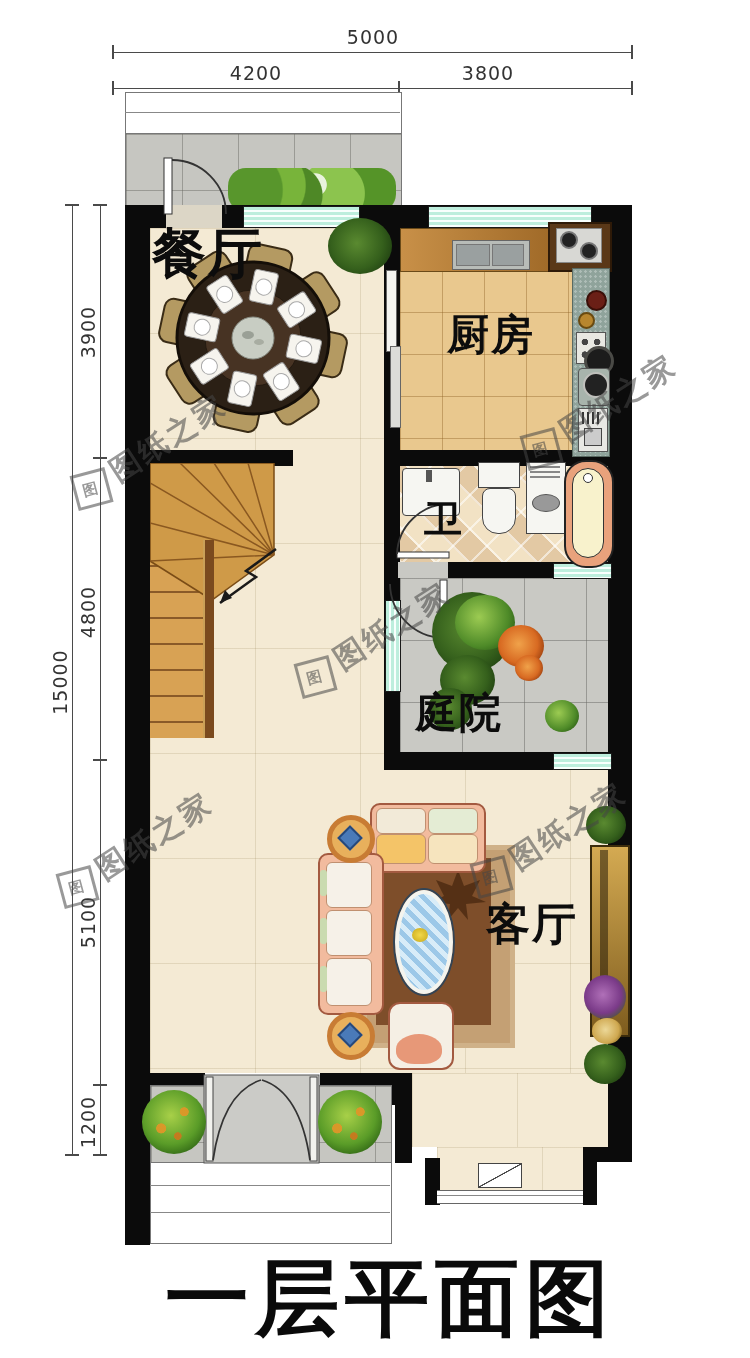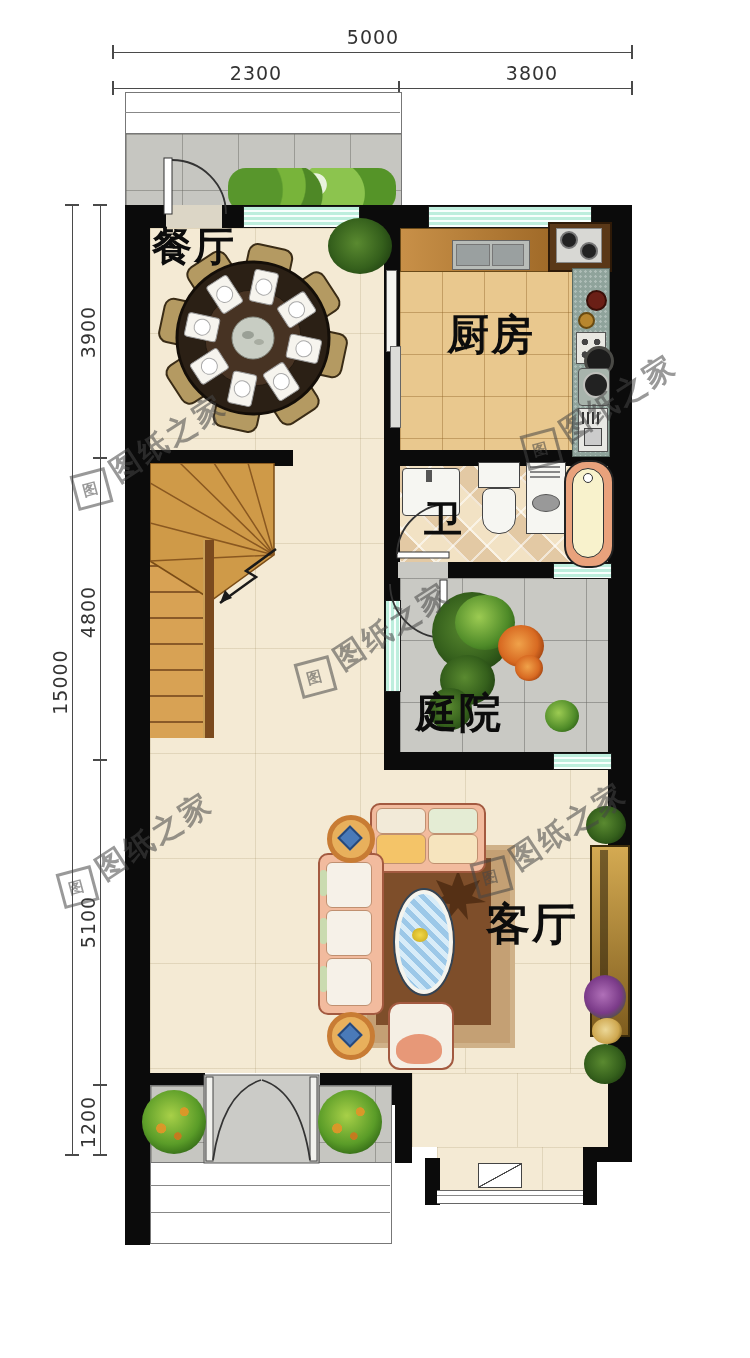--- a/index.html
+++ b/index.html
@@ -90,22 +90,22 @@
 <div class="canvas">
 
   <div class="dim-line" style="left:113px;top:52px;width:519px;height:1px"></div>
   <div class="dim-tick-v" style="left:112px;top:45px"></div>
   <div class="dim-tick-v" style="left:631px;top:45px"></div>
   <div class="dim-label" style="left:323px;top:26px;width:100px">5000</div>
   <div class="dim-line" style="left:113px;top:88px;width:519px;height:1px"></div>
   <div class="dim-tick-v" style="left:112px;top:81px"></div>
   <div class="dim-tick-v" style="left:398px;top:81px"></div>
   <div class="dim-tick-v" style="left:631px;top:81px"></div>
-  <div class="dim-label" style="left:206px;top:62px;width:100px">2300</div>
-  <div class="dim-label" style="left:482px;top:62px;width:100px">3800</div>
+  <div class="dim-label" style="left:206px;top:62px;width:100px">4200</div>
+  <div class="dim-label" style="left:438px;top:62px;width:100px">3800</div>
 
   <div class="dim-line" style="left:72px;top:205px;width:1px;height:950px"></div>
   <div class="dim-tick-h" style="left:65px;top:204px"></div>
   <div class="dim-tick-h" style="left:65px;top:1154px"></div>
   <div class="dim-label rot" style="left:15px;top:671px;width:90px">15000</div>
   <div class="dim-line" style="left:100px;top:205px;width:1px;height:950px"></div>
   <div class="dim-tick-h" style="left:93px;top:204px"></div>
   <div class="dim-tick-h" style="left:93px;top:457px"></div>
   <div class="dim-tick-h" style="left:93px;top:759px"></div>
   <div class="dim-tick-h" style="left:93px;top:1084px"></div>
@@ -215,21 +215,21 @@
       <g transform="rotate(327 95 95)">
           <rect x="83" y="27" width="24" height="32" rx="3" fill="#f6f4ee" stroke="#999"></rect>
           <circle cx="95" cy="43" r="8" fill="#fff" stroke="#aaa"></circle>
         </g>
       <circle cx="95" cy="95" r="21" fill="#c8cdc3" stroke="#8a8f86"></circle>
       <ellipse cx="90" cy="92" rx="6" ry="4" fill="#9aa096"></ellipse>
       <ellipse cx="101" cy="99" rx="5" ry="3" fill="#a8ada2"></ellipse>
     </g>
   </svg>
   <div class="plant plant-dark" style="left:328px;top:218px;width:64px;height:56px"></div>
-  <div class="room-label" style="left:152px;top:226px;font-size:40px">餐厅</div>
+  <div class="room-label" style="left:152px;top:226px;font-size:54px">餐厅</div>
 
   <div class="abs wood" style="left:400px;top:228px;width:150px;height:42px"></div>
   <div class="abs" style="left:452px;top:240px;width:76px;height:28px;background:#b8bcb8;border:1px solid #666"></div>
   <div class="abs" style="left:456px;top:244px;width:32px;height:20px;background:#9aa0a0;border:1px solid #777"></div>
   <div class="abs" style="left:492px;top:244px;width:30px;height:20px;background:#9aa0a0;border:1px solid #777"></div>
   <div class="abs" style="left:548px;top:222px;width:60px;height:46px;background:#5a3818;border:2px solid #2e1a08"></div>
   <div class="abs" style="left:556px;top:228px;width:44px;height:33px;background:#d8d8d4;border:1px solid #888"></div>
   <div class="abs" style="left:560px;top:231px;width:14px;height:14px;border-radius:50%;background:#222;border:2px solid #777"></div>
   <div class="abs" style="left:580px;top:242px;width:14px;height:14px;border-radius:50%;background:#222;border:2px solid #777"></div>
   <div class="counter-side" style="left:572px;top:268px;width:36px;height:187px"></div>
@@ -356,14 +356,15 @@
   </div>
   <div class="wm" style="left:48px;top:828px">
     <span class="wm-seal">图</span>
     <span>图纸之家</span>
   </div>
   <div class="wm" style="left:462px;top:818px">
     <span class="wm-seal">图</span>
     <span>图纸之家</span>
   </div>
 
+  <div class="plan-title" style="left:120px;top:1256px;width:540px">一层平面图</div>
 
 </div>
 
 </body></html>

